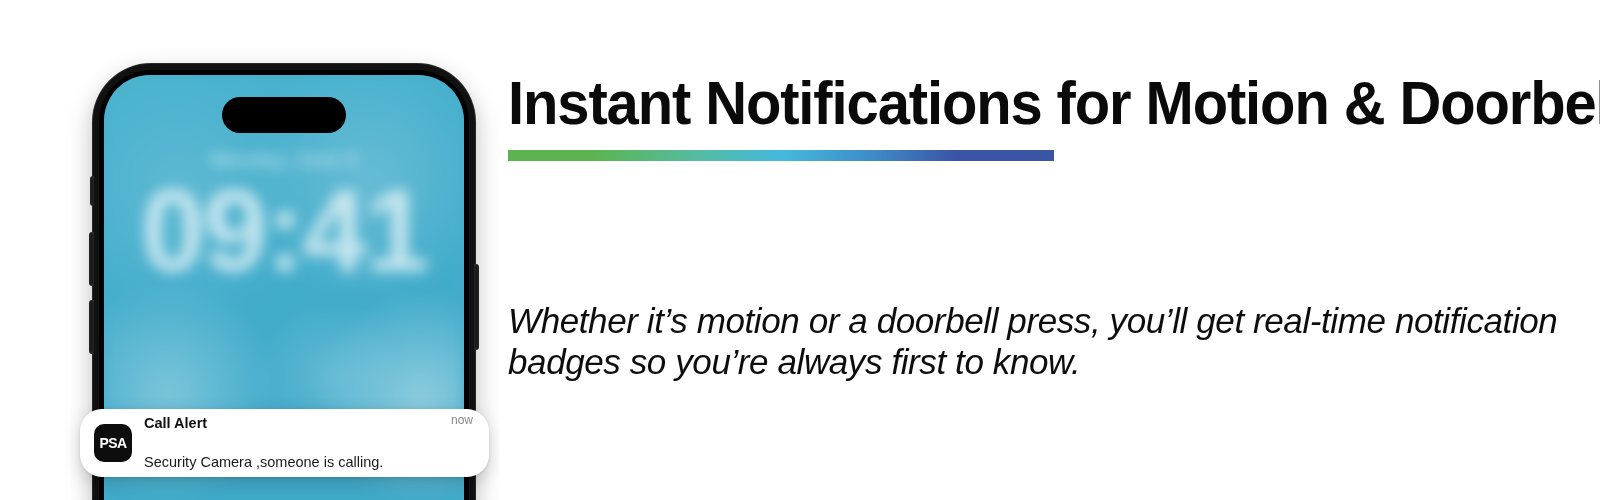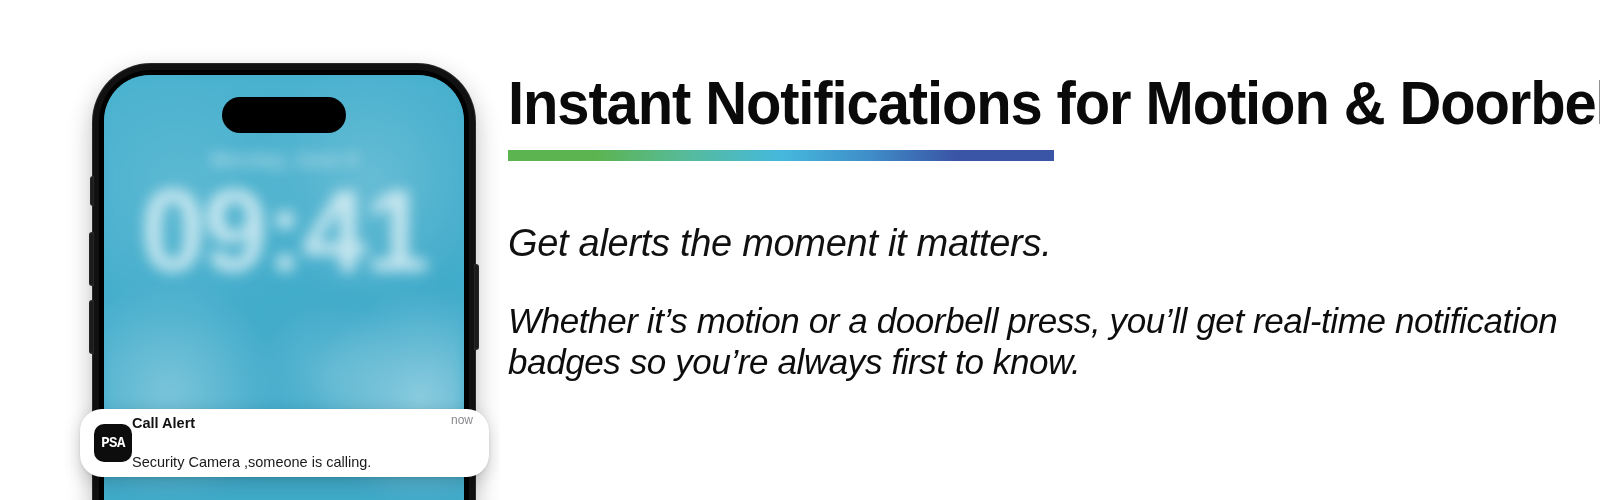--- a/index.html
+++ b/index.html
@@ -164,25 +164,26 @@
     flex: 0 0 38px;
     display: flex;
     align-items: center;
     justify-content: center;
   }
   .app-icon-text {
     color: #ffffff;
     font-size: 14px;
     font-weight: bold;
     letter-spacing: -0.6px;
-    font-family: Liberation Mono, monospace;
+    font-family: Liberation Sans, sans-serif;
   }
   .notif-body {
     flex: 1 1 auto;
     min-width: 0;
+    padding-left: 12px;
   }
   .notif-title {
     font-size: 14.5px;
     font-weight: bold;
     color: #111111;
     line-height: 1.22;
     white-space: nowrap;
   }
   .notif-text {
     font-size: 14.5px;
@@ -300,18 +301,17 @@
       <div class="notif-time">now</div>
     </div>
 
   </div>
 
   <div class="content">
     <div class="headline">Instant Notifications for Motion &amp; Doorbell</div>
 
     <div class="accent-bar"></div>
 
-    <div class="subhead">Get alerts the moment it matters.</div>
 
     <div class="paragraph">Whether it’s motion or a doorbell press, you’ll get real-time notification badges so you’re always first to know.</div>
   </div>
 
 </div>
 
 </body></html>

